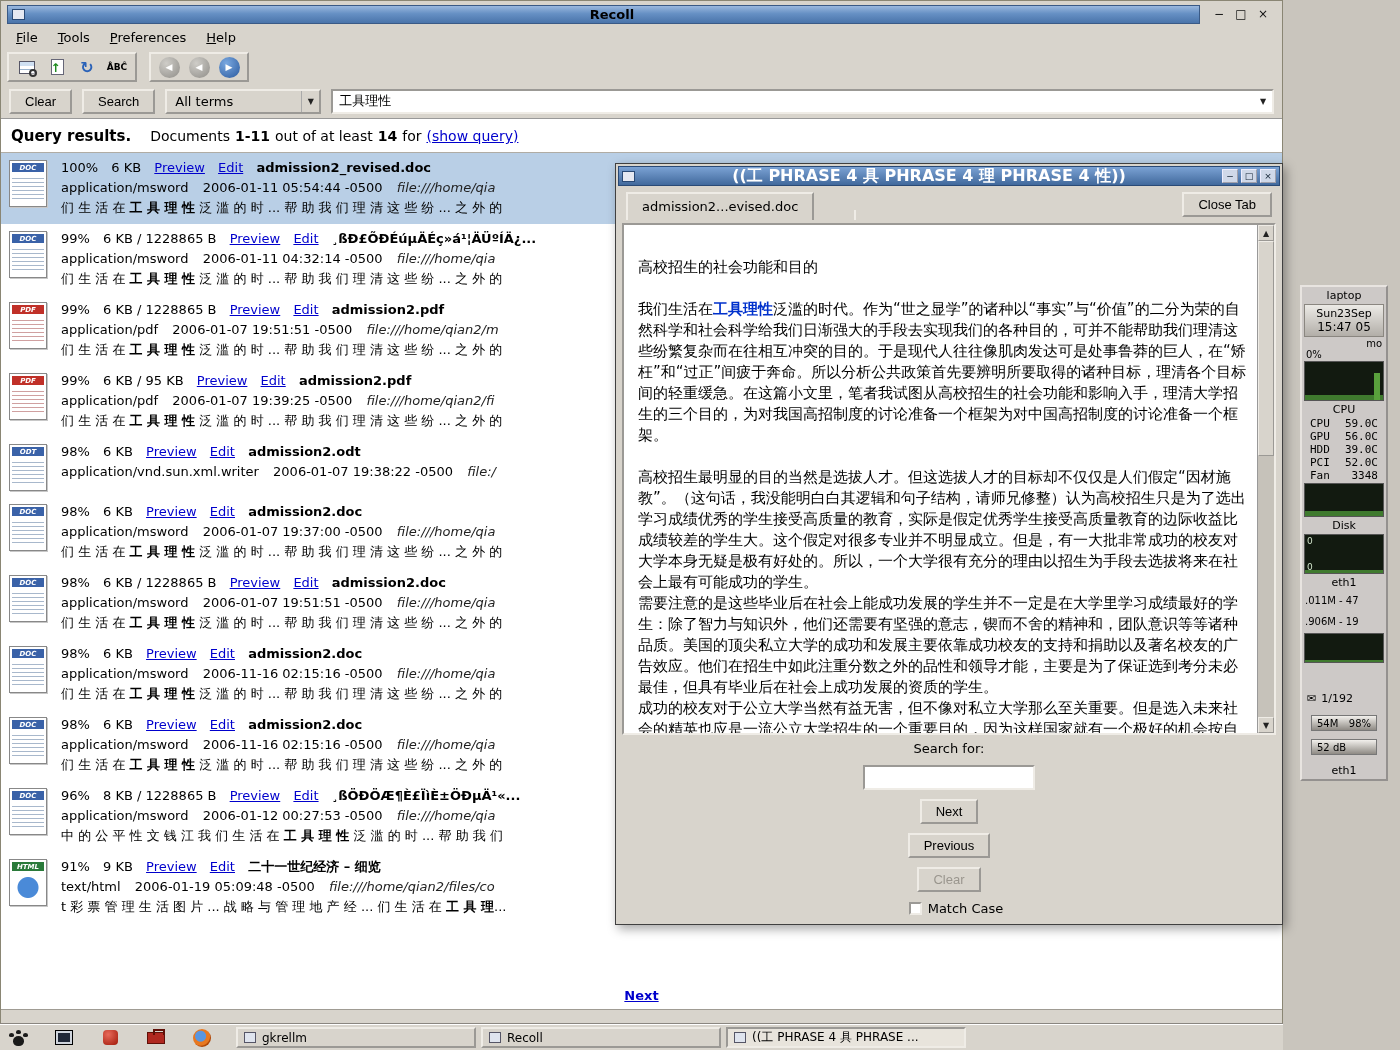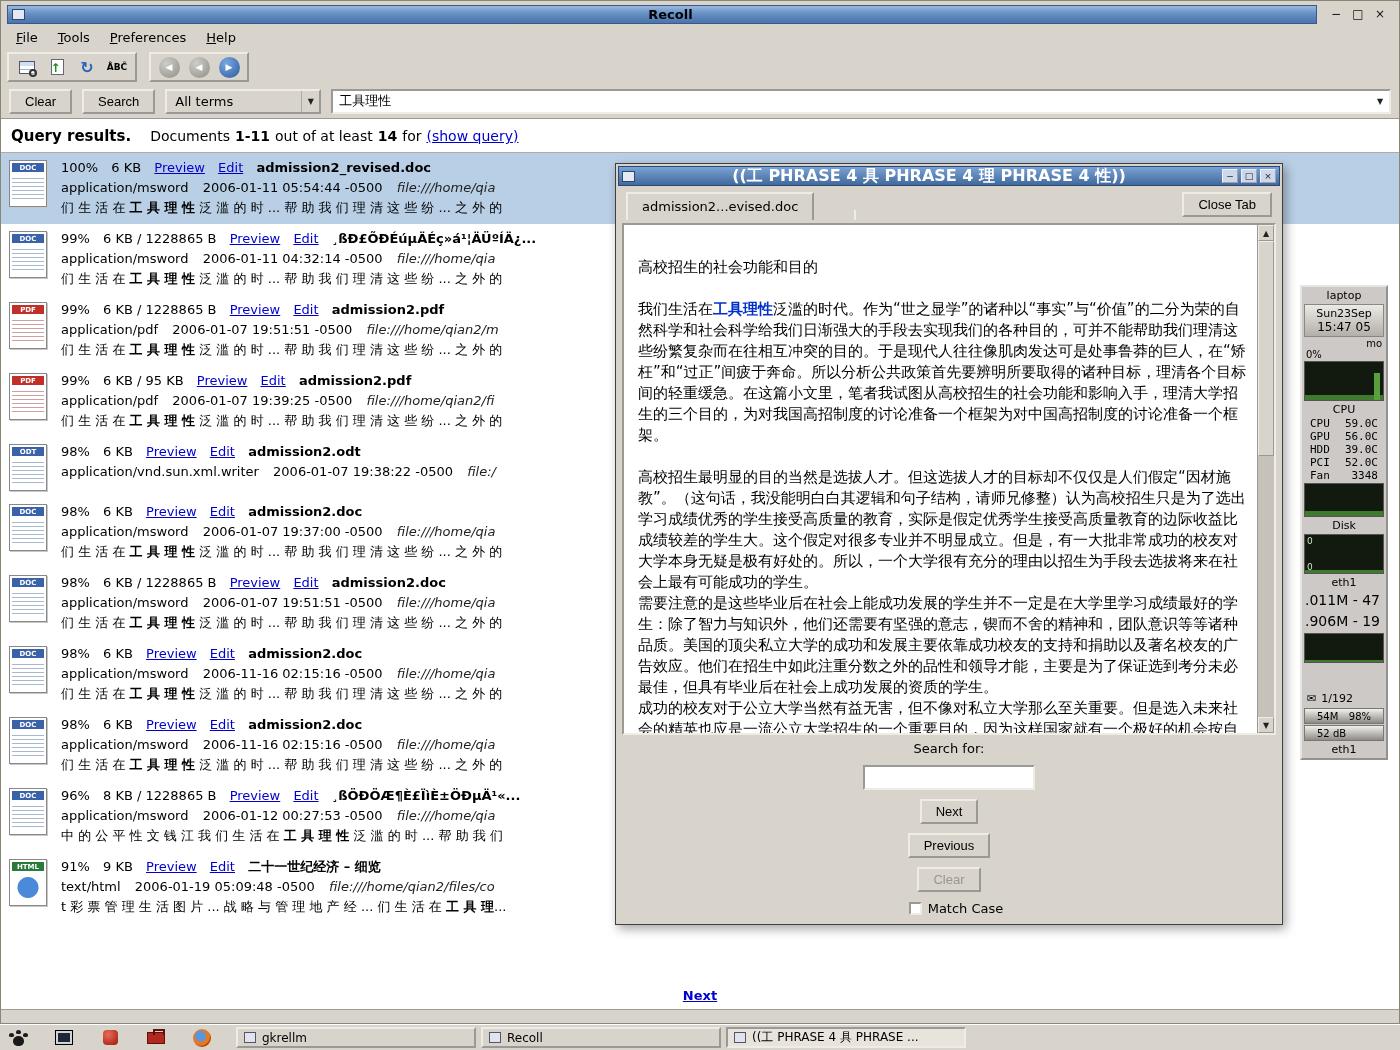--- a/index.html
+++ b/index.html
@@ -1,18 +1,18 @@
 <!DOCTYPE html>
 <html><head>
 <meta charset="utf-8">
 <style>
   * { margin:0; padding:0; box-sizing:border-box; }
   html,body { width:1400px; height:1050px; overflow:hidden; }
   body { font-family:"DejaVu Sans","Liberation Sans",sans-serif; font-size:13px; color:#000; background:#c9c5bd; }
-  .screen { position:relative; width:1400px; height:1050px; }
+  .screen { position:relative; width:1283px; height:1050px; }
 
   
   .main-window { position:absolute; left:0; top:0; right:0; bottom:26px; background:#d8d4cc;
     border:1px solid #8a8674; display:flex; flex-direction:column; }
   .titlebar-row { display:flex; align-items:center; height:24px; padding:3px 4px 1px 6px; gap:4px; }
   .titlebar { flex:1; height:19px; background:linear-gradient(#9ab8de,#6690c4 45%,#4a74aa); border:1px solid #3a5a86;
     display:flex; align-items:center; padding:0 4px; }
   .tb-icon { width:13px; height:11px; background:#e6e9f2; border:1px solid #2a4a76; margin-right:4px; }
   .tb-title { flex:1; text-align:center; font-weight:bold; font-size:13px; color:#000; }
   .winbtns { display:flex; gap:8px; padding:0 8px; }
@@ -49,21 +49,21 @@
 
   .results { flex:1; background:#fff; display:flex; flex-direction:column; overflow:hidden; border-top:1px solid #999; }
   .results-header { display:flex; align-items:baseline; gap:5px; padding:8px 10px 7px; font-size:14px; border-bottom:1px solid #b0aca4; }
   .rh-title { font-weight:bold; font-size:15px; margin-right:14px; }
   .rh-b { font-weight:bold; }
   a.link { color:#0000cc; text-decoration:underline; cursor:pointer; }
 
   .results-list { flex:1; overflow:hidden; }
   .result { display:flex; padding:5px 8px 6px; }
   .result.selected { background:#b9cfe6; }
-  .ricon { width:38px; height:47px; margin:2px 14px 0 0; background:#fff; border:1px solid #888; box-shadow:1px 1px 0 #c8c8c8; padding:2px; flex:none; }
+  .ricon { width:38px; height:47px; margin:2px 14px 0 0; background:#fff; border:1px solid #888; box-shadow:1px 1px 0 #c8c8c8; padding:2px; flex:none;font-style:italic; }
   .ricon .band { height:9px; font-size:7px; font-weight:bold; color:#fff; background:#3a62a8; display:flex; align-items:center; justify-content:center; }
   .ricon[data-kind="pdf"]  .band { background:#c03028; }
   .ricon[data-kind="html"] .band { background:#2a7a3a; }
   .ricon .lines { margin-top:3px; height:27px; background:repeating-linear-gradient(#fff 0 3px, #a8b8cc 3px 4px); }
   .ricon[data-kind="pdf"] .lines { background:repeating-linear-gradient(#fff 0 3px, #d0a0a0 3px 4px); }
   .ricon[data-kind="html"] .lines { background:radial-gradient(circle at 50% 50%, #4a8ad8 0 10px, #fff 11px); }
   .rbody { flex:1; line-height:20px; min-width:0; white-space:nowrap; overflow:hidden; }
   .rline1 > * { margin-right:9px; }
   .rtitle { font-weight:bold; }
   .rline2 > * { margin-right:10px; }
@@ -107,24 +107,24 @@
   .gk-clock .t { font-size:12px; }
   .gk-mo { text-align:right; font-size:10px; padding-right:3px; }
   .gk-pct { font-size:10px; padding-left:3px; }
   .gk-chart { height:40px; margin:1px; background:#121a10; border:1px solid #555; position:relative; overflow:hidden; }
   .gk-chart .base { position:absolute; left:0; right:0; bottom:0; height:5px; background:#3f7a2e; }
   .gk-chart .spike { position:absolute; right:3px; bottom:0; width:6px; height:72%; background:#59a03c; }
   .gk-chart .lbl { position:absolute; left:2px; color:#cfe2c8; font-size:9px; }
   .gk-chart .lbl.b { bottom:1px; } .gk-chart .lbl.t { top:1px; }
   .gk-rows { font-family:"DejaVu Sans Mono","Liberation Mono",monospace; font-size:11px; }
   .gk-row { display:flex; justify-content:space-between; padding:0 7px; line-height:13px; }
-  .gk-net { font-size:14px; padding:1px 2px; line-height:19px; }
+  .gk-net { font-size:10px; padding:1px 2px; line-height:19px; }
   .gk-mail { display:flex; align-items:center; gap:5px; padding:2px 4px; }
-  .gk-krell { height:16px; margin:1px; background:linear-gradient(#f2f0ec,#8e8a84); border:1px solid #777;
-    display:flex; justify-content:space-between; align-items:center; padding:0 12px; font-size:10px; }
+  .gk-krell { height:16px; margin:8px; background:linear-gradient(#f2f0ec,#8e8a84); border:1px solid #777;
+    display:flex; justify-content:space-between; align-items:center; padding:0 5px; font-size:10px; }
   .gk-spacer { height:26px; }
 
   
   .taskbar { position:absolute; left:0; right:0; bottom:0; height:26px; z-index:10; background:#d8d4cc;
     border-top:1px solid #fff; box-shadow:0 -1px 0 #8a8680; display:flex; align-items:center; padding:0 6px; }
   .launcher { width:24px; height:22px; display:flex; align-items:center; justify-content:center; margin-right:22px; flex:none; }
   .paw { width:11px; height:10px; background:#1a1a1a; border-radius:50% 50% 45% 45%;
     box-shadow:-7px -6px 0 -3px #1a1a1a, 0 -9px 0 -3px #1a1a1a, 7px -6px 0 -3px #1a1a1a; margin-top:6px; }
   .term { width:18px; height:15px; background:#202838; border:1px solid #000; box-shadow:inset 0 0 0 2px #cfd4dc; }
   .redapp { width:15px; height:15px; background:radial-gradient(circle at 35% 30%, #e86a5a, #a01808); border-radius:4px; }

